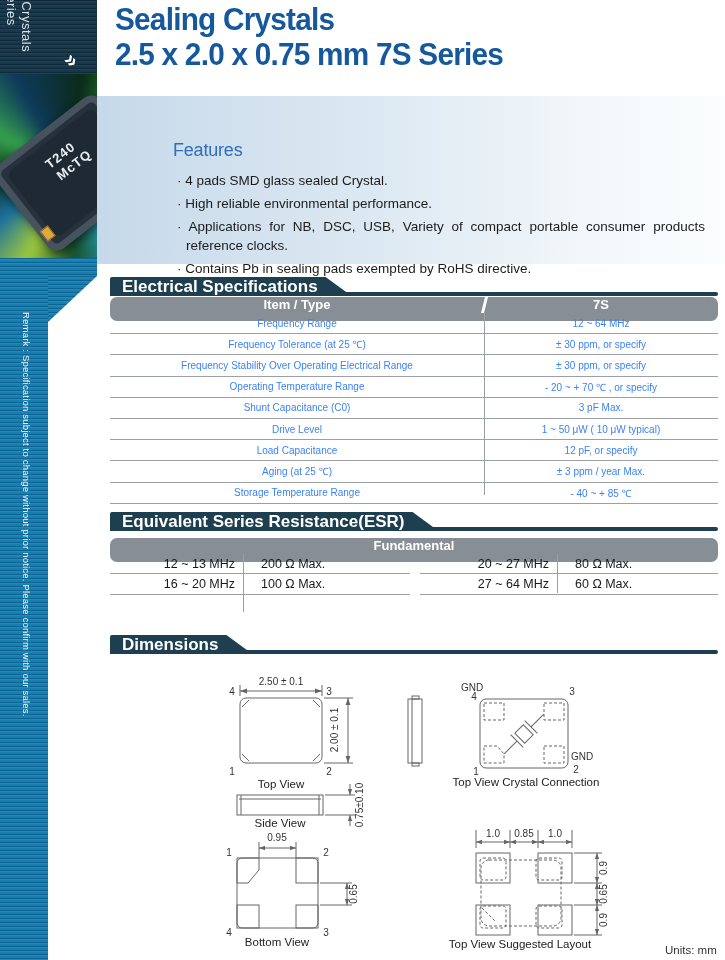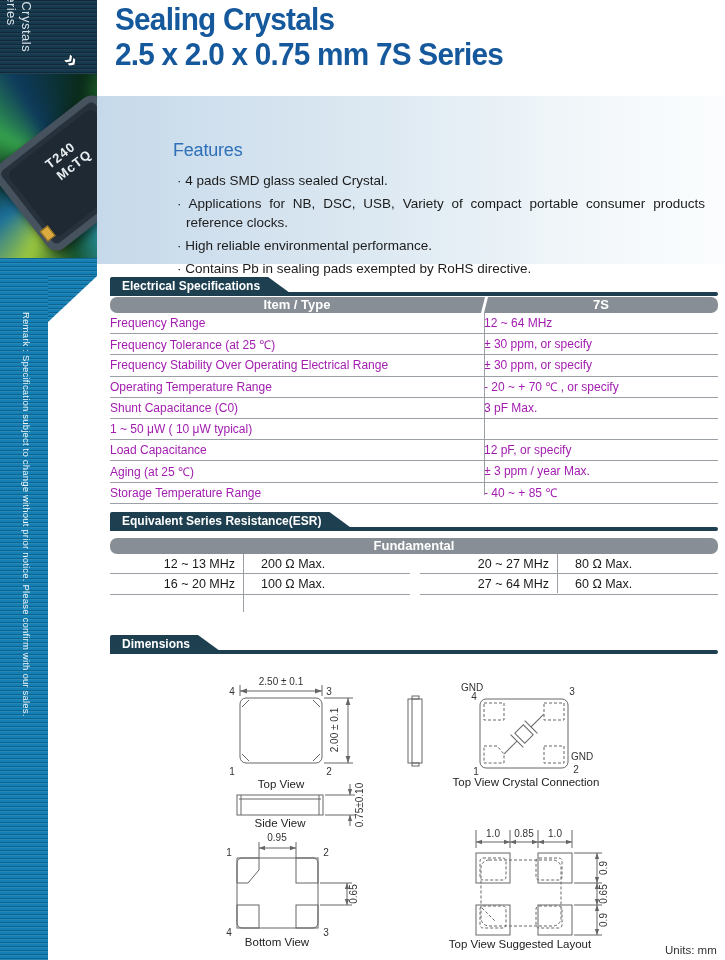--- a/index.html
+++ b/index.html
@@ -37,32 +37,32 @@
   .title{left:115px;top:2px;color:#15599c;font-weight:bold;font-size:31px;line-height:35px;
     letter-spacing:-0.8px;transform:scaleX(.96);transform-origin:left top;white-space:nowrap;}
   .features-band{left:97px;top:96px;width:628px;height:168px;
     background:linear-gradient(90deg,#c6d9ea 0%,#dde9f2 45%,#f2f7fa 78%,#fbfdfe 100%);}
   .features-heading{left:173px;top:100px;color:#2e6fb7;font-size:18px;letter-spacing:-.2px;margin-top:40px;}
   .features-list{left:177px;top:123px;width:528px;margin-top:48px;}
   .feature-item{font-size:13.5px;line-height:19px;color:#1c1c1c;margin-bottom:4px;text-align:justify;
     padding-left:9px;text-indent:-9px;}
 
   
-  .tab{height:19px;background:#1d3f50;color:#fff;font-weight:bold;font-size:12px;line-height:19px;
+  .tab{height:19px;background:#1d3f50;color:#fff;font-weight:bold;font-size:17px;line-height:19px;
     padding:0 34px 0 12px;clip-path:polygon(0 0,calc(100% - 26px) 0,100% 100%,0 100%);
     border-radius:2px 0 0 0;white-space:nowrap;z-index:2;}
   .tab-underbar{height:4px;background:#1d3f50;width:608px;border-radius:0 2px 2px 0;z-index:1;}
-  .gray-bar{width:608px;height:16px;background:#878e95;border-radius:7px;color:#fff;
+  .gray-bar{width:608px;height:24px;background:#878e95;border-radius:7px;color:#fff;
     font-weight:bold;font-size:13px;line-height:16px;text-align:center;}
   .hdr-cell{position:absolute;top:0;height:16px;text-align:center;}
   .hdr-divider{position:absolute;left:373px;top:0;width:3px;height:16px;background:#fff;transform:skewX(-14deg);}
 
   .spec-rows{left:110px;top:313px;width:608px;}
   .spec-row{display:flex;height:20.2px;border-bottom:1px solid #9aa0a5;align-items:center;}
-  .spec-cell{font-size:12px;color:#a21caf;text-align:left;}
+  .spec-cell{font-size:10px;color:#3b82f6;text-align:center;}
   .spec-cell.item{width:374px;}
   .spec-cell.val{flex:1;}
   .vline{position:absolute;width:1px;background:#9aa0a5;}
 
   .esr-row{display:flex;height:19.3px;border-bottom:1px solid #9aa0a5;align-items:center;
     font-size:12.5px;color:#1a1a1a;}
   .esr-freq{text-align:right;padding-right:8px;}
   .esr-val{padding-left:18px;}
   .g1 .esr-freq{width:125px;}
   .g2 .esr-freq{width:129px;}
@@ -103,22 +103,22 @@
 
 <div class="abs title">
   <div>Sealing Crystals</div>
   <div>2.5 x 2.0 x 0.75 mm 7S Series</div>
 </div>
 
 <div class="abs features-band"></div>
 <div class="abs features-heading">Features</div>
 <div class="abs features-list">
     <div class="feature-item">· 4 pads SMD glass sealed Crystal.</div>
+    <div class="feature-item">· High reliable environmental performance.</div>
     <div class="feature-item">· Applications for NB, DSC, USB, Variety of compact portable consumer products reference clocks.</div>
-    <div class="feature-item">· High reliable environmental performance.</div>
     <div class="feature-item">· Contains Pb in sealing pads exempted by RoHS directive.</div>
   </div>
 
 <div class="abs tab-underbar" style="left:110px;top:292px;"></div>
 <div class="abs tab" style="left:110px;top:277px;"><span>Electrical Specifications</span></div>
 <div class="abs gray-bar" style="left:110px;top:297px;">
   <span class="hdr-cell" style="left:0;width:374px;">Item / Type</span>
   <span class="hdr-divider"></span>
   <span class="hdr-cell" style="left:374px;right:0;">7S</span>
 </div>
@@ -138,20 +138,21 @@
     </div>
     <div class="spec-row">
       <div class="spec-cell item">Operating Temperature Range</div>
       <div class="spec-cell val">- 20 ~ + 70 ℃ , or specify</div>
     </div>
     <div class="spec-row">
       <div class="spec-cell item">Shunt Capacitance (C0)</div>
       <div class="spec-cell val">3 pF Max.</div>
     </div>
     <div class="spec-row">
+      <div class="spec-cell item">Drive Level</div>
       <div class="spec-cell val">1 ~ 50 μW ( 10 μW typical)</div>
     </div>
     <div class="spec-row">
       <div class="spec-cell item">Load Capacitance</div>
       <div class="spec-cell val">12 pF, or specify</div>
     </div>
     <div class="spec-row">
       <div class="spec-cell item">Aging (at 25 ℃)</div>
       <div class="spec-cell val">± 3 ppm / year Max.</div>
     </div>

